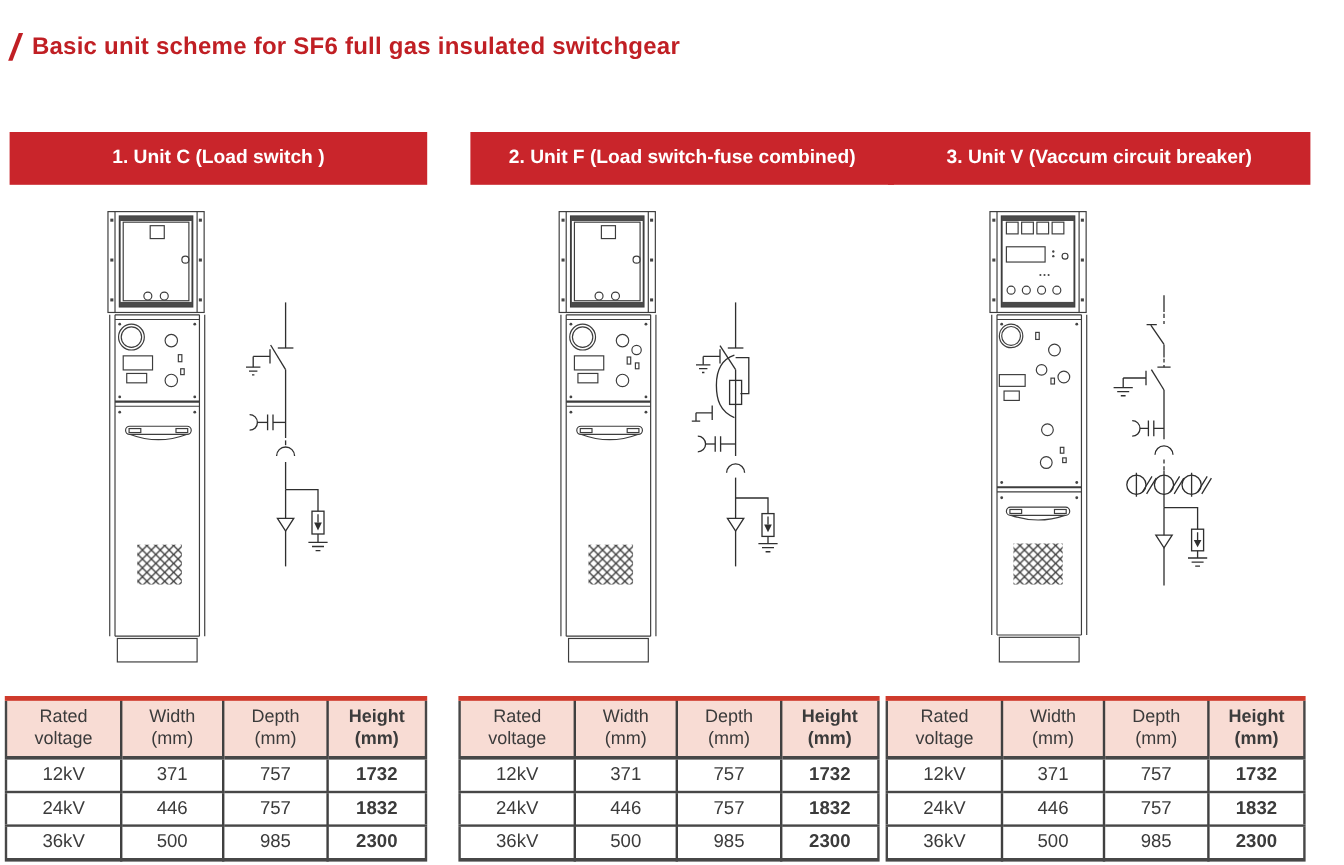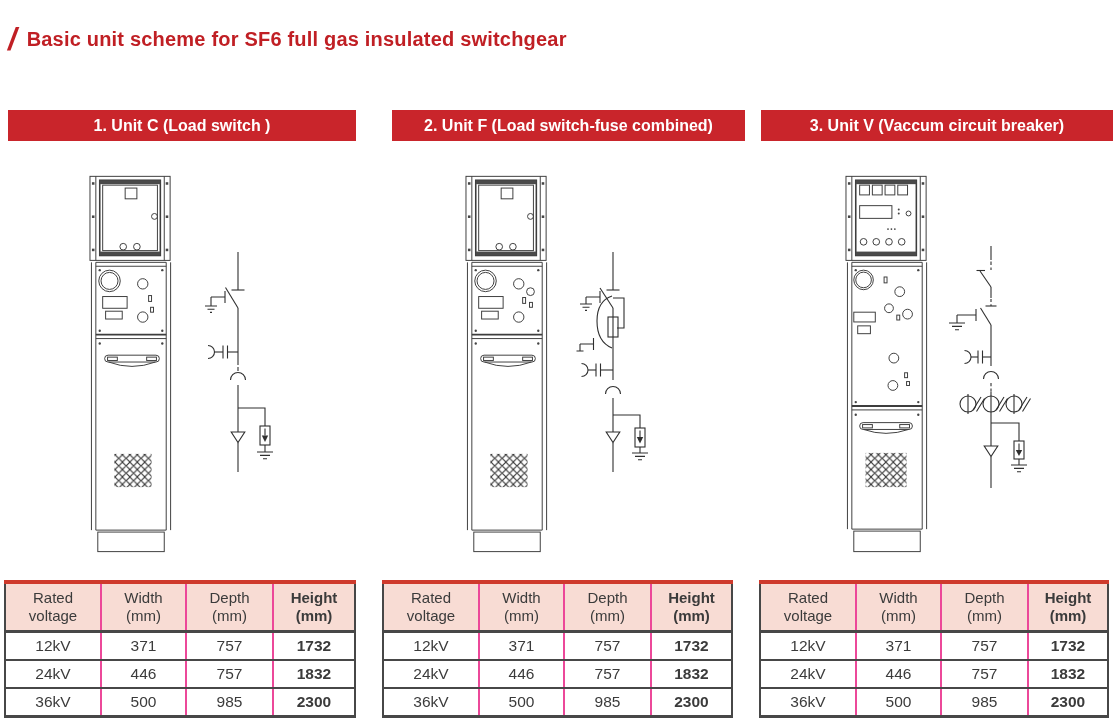--- a/index.html
+++ b/index.html
@@ -4,41 +4,41 @@
 <style>
   html,body{margin:0;padding:0;background:#fff;}
   .page{position:relative;width:1120px;height:721px;background:#fff;overflow:hidden;
         font-family:"Liberation Sans",sans-serif;}
   
   .title-row{position:absolute;left:8px;top:24px;display:flex;align-items:flex-start;color:#c01f24;}
   .title-slash{font-size:31px;font-weight:bold;font-style:italic;line-height:1;margin-right:10px;}
   .page-title{font-size:20px;font-weight:bold;padding-top:4px;letter-spacing:0.2px;}
   
   .unit-col{position:absolute;top:108px;width:356px;height:613px;}
-  .col1{left:4px;} .col2{left:382px;} .col3{left:759px;}
-  .unit-header{position:absolute;top:2px;height:31px;background:#c9252b;color:#fff;
+  .col1{left:4px;} .col2{left:382px;} .col3{left:738px;}
+  .unit-header{position:absolute;top:2px;height:44px;background:#c9252b;color:#fff;
                font-size:16px;font-weight:bold;display:flex;align-items:center;justify-content:center;
                white-space:nowrap;}
   .col1 .unit-header{left:4px;width:348px;}
   .col2 .unit-header{left:10px;width:353px;}
   .col3 .unit-header{left:2px;width:352px;}
   
   .figure{position:absolute;left:0;top:36px;width:356px;height:432px;}
   .cabinet{position:absolute;top:24px;}
   .col1 .cabinet{left:85px;} .col2 .cabinet{left:83px;} .col3 .cabinet{left:86px;}
   .circuit{position:absolute;top:96px;}
   .col1 .circuit{left:191px;} .col2 .circuit{left:178px;} .col3 .circuit{left:172px;}
   
   table.dims{position:absolute;left:0;top:472px;border-collapse:collapse;table-layout:fixed;
              width:352px;background:#fff;
              border-top:4px solid #cf3a2c;border-left:2px solid #474747;
              border-right:2px solid #474747;border-bottom:3px solid #474747;}
   .col2 table.dims{width:351px;}
   .col3 table.dims{width:350px;}
-  table.dims th, table.dims td{border-right:2px solid #ec4899;text-align:center;color:#3b3b3b;padding:0;}
+  table.dims th, table.dims td{border-right:2px solid #404040;text-align:center;color:#3b3b3b;padding:0;}
   table.dims th:last-child, table.dims td:last-child{border-right:none;font-weight:bold;}
   table.dims thead th{background:#f8dcd4;font-size:15px;font-weight:normal;line-height:1.18;
                       padding:5px 0 6px;border-bottom:3px solid #474747;}
   table.dims tbody td{font-size:15.5px;height:26px;border-bottom:2px solid #474747;}
   table.dims tbody tr:last-child td{border-bottom:none;}
   svg{display:block;}
 </style>
 </head>
 <body>
 

